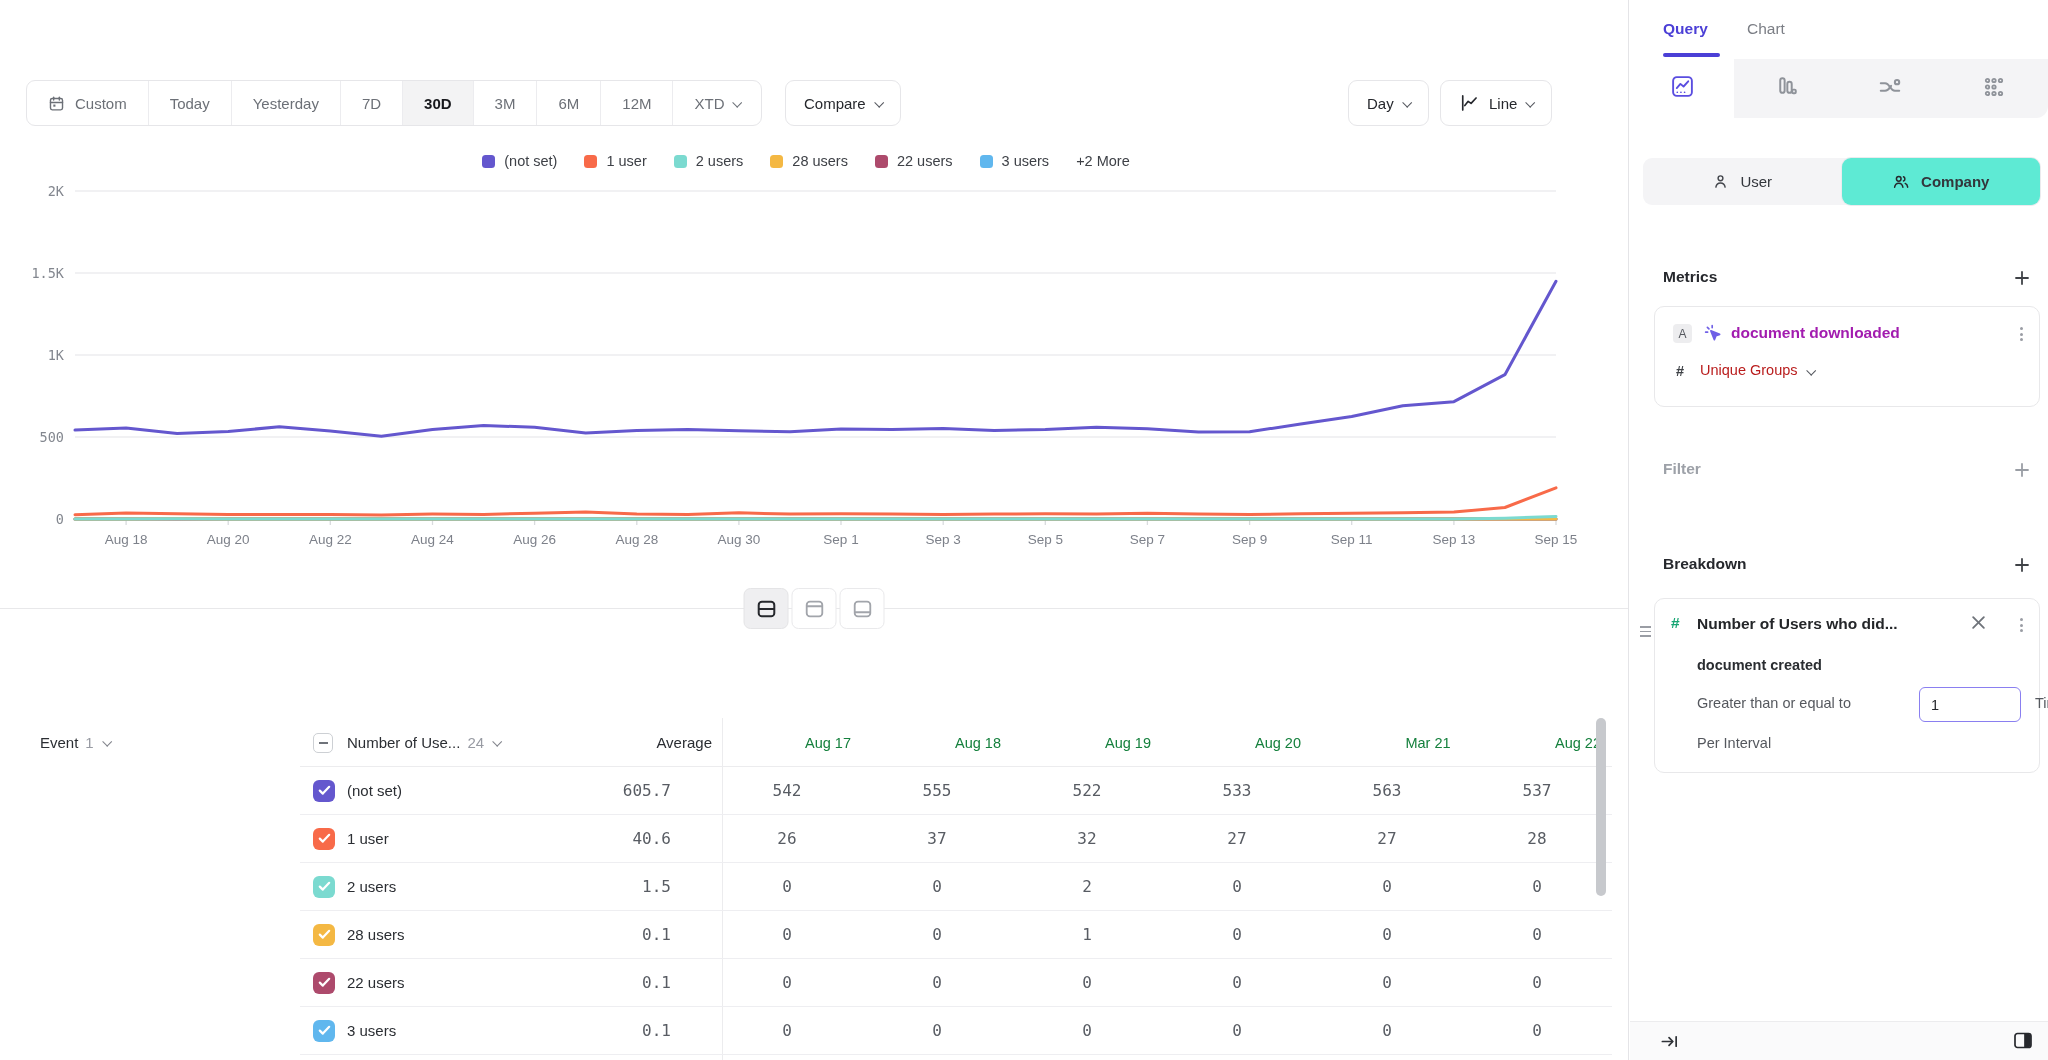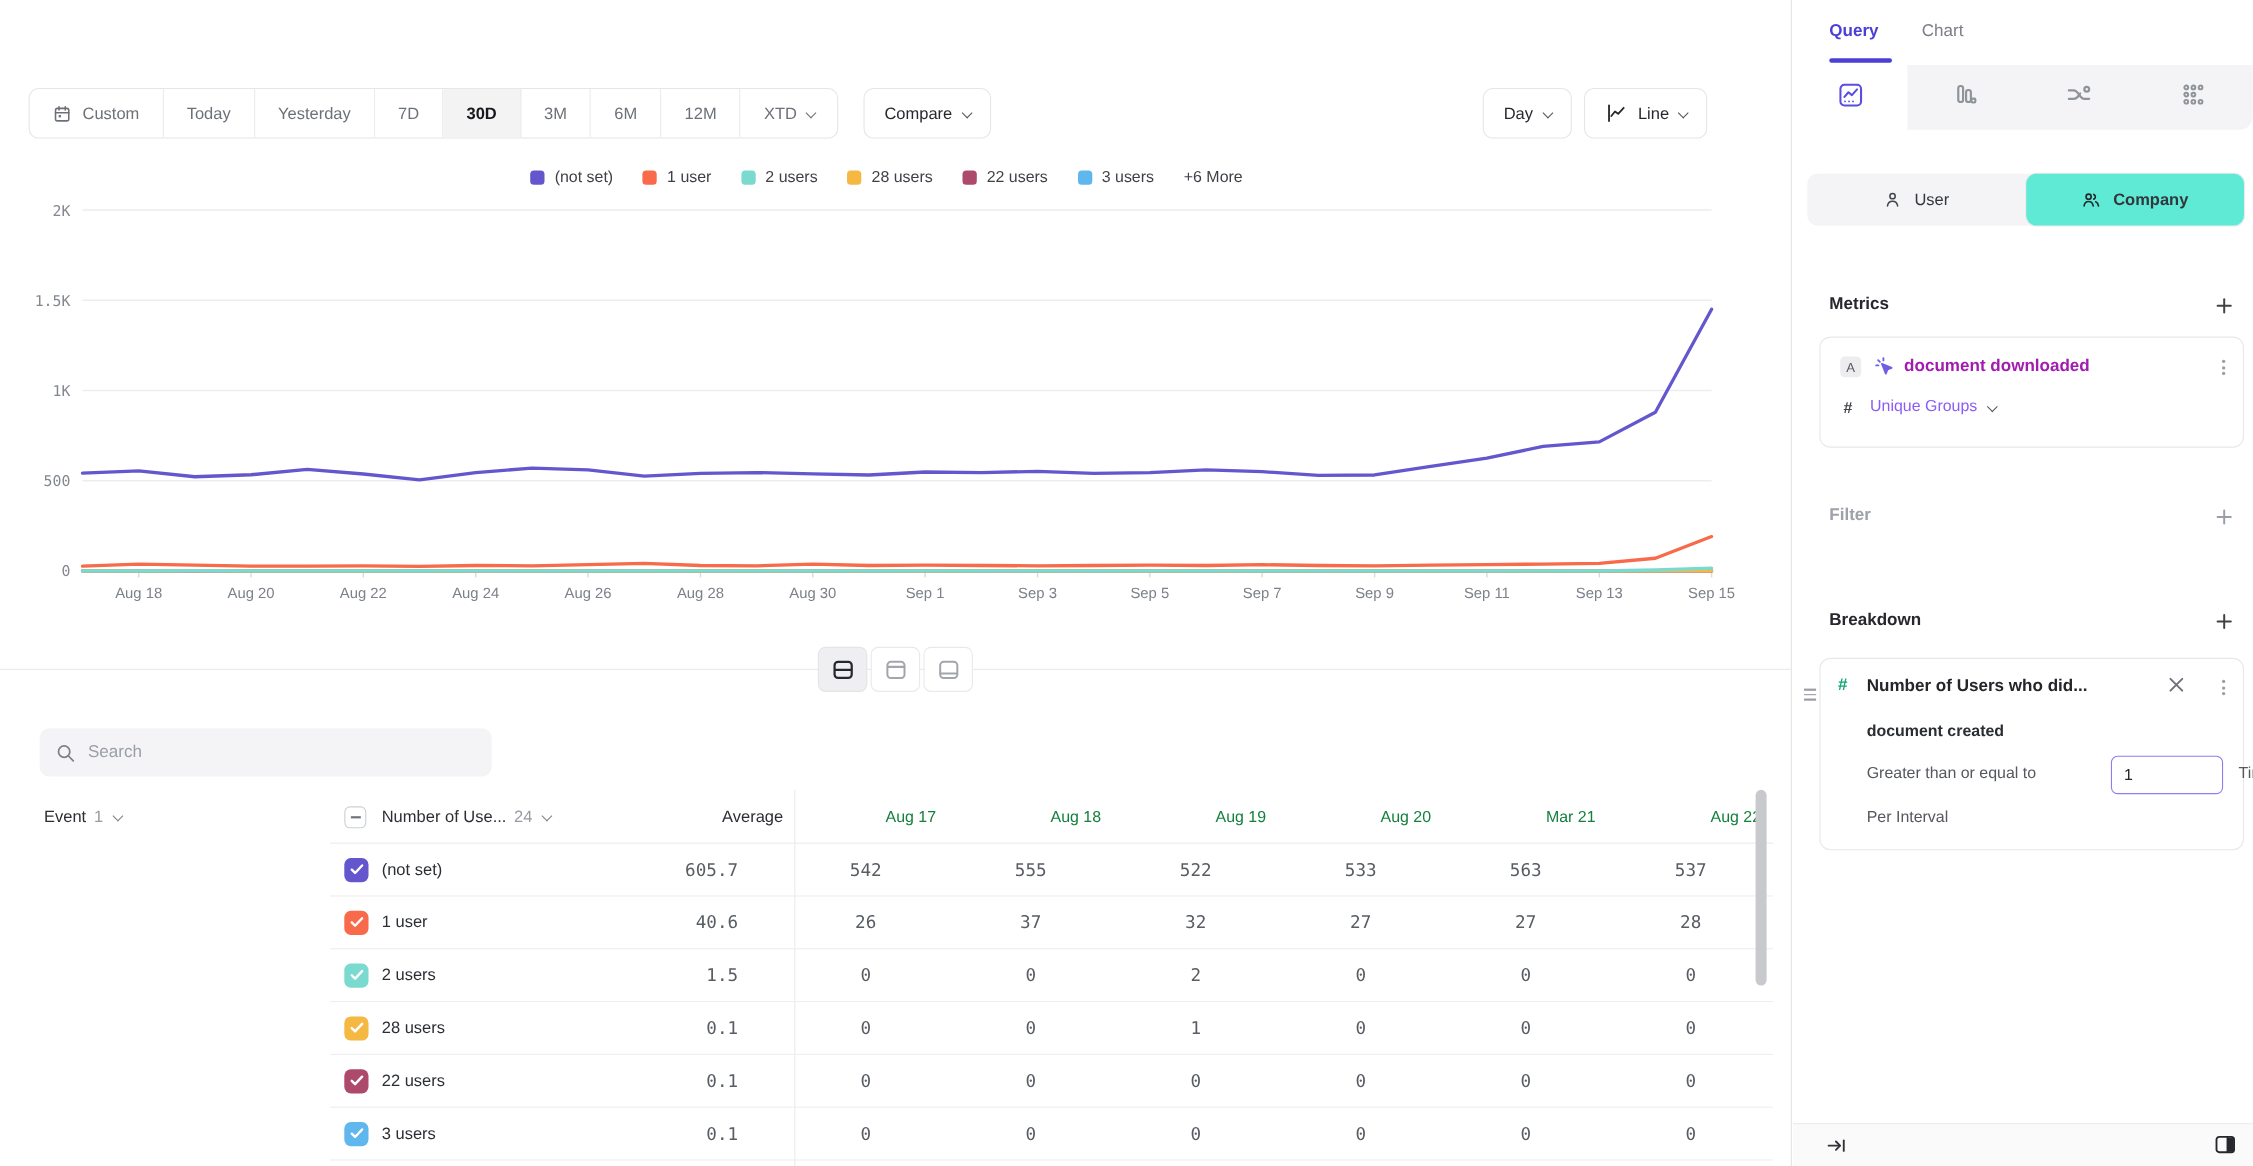--- a/index.html
+++ b/index.html
@@ -186,21 +186,21 @@
           <span>28 users</span>
         </div>
         <div class="legend-item">
           <span class="swatch" style="background: rgb(173, 74, 108);"></span>
           <span>22 users</span>
         </div>
         <div class="legend-item">
           <span class="swatch" style="background: rgb(96, 183, 238);"></span>
           <span>3 users</span>
         </div>
-        <div class="legend-more">+6 More</div>
+        <div class="legend-more">+2 More</div>
       </div>
 
     <svg id="chart-svg" width="1612" height="382" viewBox="0 0 1612 382">
         <line x1="75" x2="1556" y1="11.0" y2="11.0" stroke="#EDEDEF" stroke-width="1.4"></line>
         <text x="64" y="16" text-anchor="end" class="ytick">2K</text>
         <line x1="75" x2="1556" y1="93.0" y2="93.0" stroke="#EDEDEF" stroke-width="1.4"></line>
         <text x="64" y="98" text-anchor="end" class="ytick">1.5K</text>
         <line x1="75" x2="1556" y1="175.0" y2="175.0" stroke="#EDEDEF" stroke-width="1.4"></line>
         <text x="64" y="180" text-anchor="end" class="ytick">1K</text>
         <line x1="75" x2="1556" y1="257.0" y2="257.0" stroke="#EDEDEF" stroke-width="1.4"></line>
@@ -260,29 +260,20 @@
           </svg>
       </div>
       <div class="ltog">
         <svg width="22" height="22" viewBox="0 0 24 24" fill="none" stroke="#a2a5ab" stroke-width="2">
             <rect x="3.5" y="4" width="17" height="16" rx="3.5"></rect>
             <line x1="3.5" y1="15.5" x2="20.5" y2="15.5"></line>
           </svg>
       </div>
     </div>
 
-    <div class="search-box">
-      <span style="display:inline-flex;">
-        <svg width="19" height="19" viewBox="0 0 24 24" fill="none" stroke="#7d818a" stroke-width="2" stroke-linecap="round">
-            <circle cx="10.5" cy="10.5" r="6.5"></circle>
-            <line x1="15.5" y1="15.5" x2="21" y2="21"></line>
-          </svg>
-      </span>
-      <input type="text" placeholder="Search" style="">
-    </div>
 
     <div class="thead">
       <div class="hcell" style="left:40px;">
         <span>Event</span>
         <span class="hcount">1</span>
         <span class="chev"></span>
       </div>
       <div class="hcell" style="left:313px;">
         <span class="cbx-ind">
             <i></i>
@@ -506,21 +497,21 @@
             <line x1="3" y1="10.5" x2="5.3" y2="10.5"></line>
           </svg>
       </span>
       <div style="position:absolute;left:76px;top:17px;font-size:15.5px;font-weight:bold;color:#a21caf;text-align:right;">document downloaded</div>
       <div class="kebab" style="right:13px;top:17px;">
           <i></i>
           <i></i>
           <i></i>
         </div>
       <div style="position:absolute;left:21px;top:56px;" class="hash">#</div>
-      <div style="position:absolute;left:45px;top:55px;font-size:14.5px;color:#8b5cf6;">
+      <div style="position:absolute;left:45px;top:55px;font-size:14.5px;color:#b91c1c;">
         <span>Unique Groups</span><span class="chev" style="color:#54575e;"></span>
       </div>
     </div>
 
     <div class="sec-head dim" style="top:460px;">Filter</div>
     <div class="plus" style="top:462px;">
       <svg width="16" height="16" viewBox="0 0 16 16" stroke="#9a9ea5" stroke-width="1.8" stroke-linecap="round">
           <line x1="8" y1="2" x2="8" y2="14"></line>
           <line x1="2" y1="8" x2="14" y2="8"></line>
         </svg>

